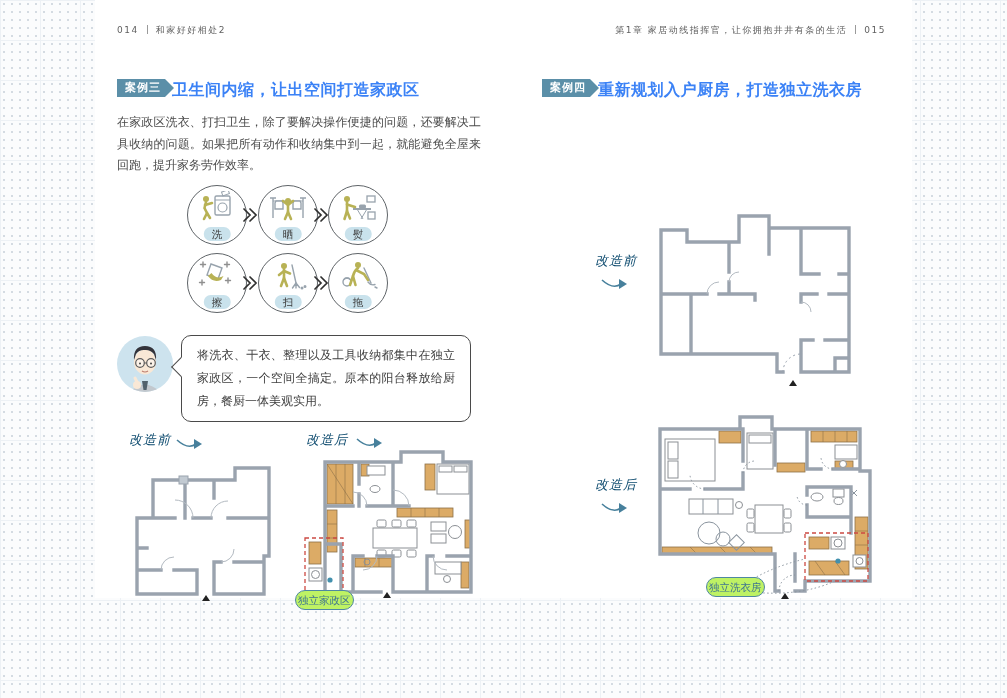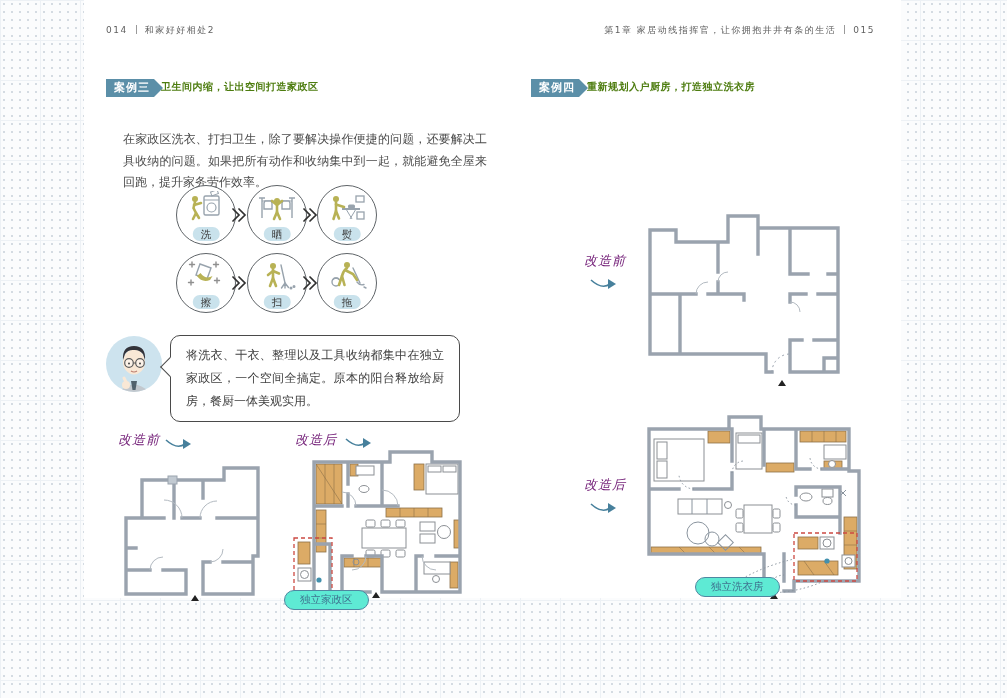--- a/index.html
+++ b/index.html
@@ -6,60 +6,60 @@
   body{
     width:1007px;height:698px;position:relative;overflow:hidden;
     font-family:"DejaVu Sans",sans-serif;
     background-color:#fbfcfd;
     background-image:
       linear-gradient(#edf1f5 1px, transparent 1px),
       linear-gradient(90deg,#edf1f5 1px, transparent 1px),
       radial-gradient(circle,#d4dbe2 0.9px, transparent 1.15px);
     background-size:40px 40px,40px 40px,8px 8px;
   }
-  .spread{position:absolute;left:84px;top:0;width:817px;height:598px;background:#fff}
+  .spread{position:absolute;left:95px;top:0;width:817px;height:598px;background:#fff}
   .page{position:absolute;top:0;height:698px}
   #pageL{left:0;width:407px}
   #pageR{left:407px;width:410px}
   .pghead{position:absolute;top:24px;font-size:9px;color:#5f5f5f;letter-spacing:1.5px;white-space:nowrap}
   .pghead .hdiv{display:inline-block;width:1px;height:9px;background:#9a9a9a;margin:0 8px;vertical-align:-1px}
   .badge{
     position:absolute;height:18px;line-height:18px;background:#5b8fa8;color:#fff;
     font-size:11px;font-weight:bold;letter-spacing:1px;padding:0 13px 0 8px;
     clip-path:polygon(0 0,calc(100% - 9px) 0,100% 50%,calc(100% - 9px) 100%,0 100%);
   }
-  .case-title{position:absolute;font-size:10px;font-weight:bold;color:#4d7c0f;letter-spacing:0.5px;white-space:nowrap}
-  .intro{position:absolute;font-size:12px;line-height:21.5px;color:#4b4b4b;text-align:justify;margin:17px}
+  .case-title{position:absolute;font-size:16px;font-weight:bold;color:#3b82f6;letter-spacing:0.5px;white-space:nowrap}
+  .intro{position:absolute;font-size:12px;line-height:21.5px;color:#4b4b4b;text-align:justify;margin:0}
   .circle{position:absolute;width:58px;height:58px;border:1.6px solid #5f6468;border-radius:50%;background:#fff}
   .circle .pict{position:absolute;left:50%;top:5px;transform:translateX(-50%)}
   .step-pill{
     position:absolute;left:50%;bottom:3px;transform:translateX(-50%);
     background:#c9e2ec;color:#3c3c3c;font-size:10.5px;line-height:14px;
     padding:0 8px;border-radius:8px;white-space:nowrap;
   }
   .step-arrow{position:absolute}
   .avatar{position:absolute;width:56px;height:56px;border-radius:50%;background:#cde3ee;overflow:hidden}
   .bubble{
     position:absolute;background:#fff;border:1.5px solid #4a4a4a;border-radius:10px;
     font-size:12px;line-height:23px;color:#404040;padding:8px 15px;text-align:justify;
   }
   .bubble .tail{
     position:absolute;left:-8px;top:24px;width:13px;height:13px;background:#fff;
     border-left:1.5px solid #4a4a4a;border-bottom:1.5px solid #4a4a4a;
     transform:rotate(45deg);
   }
   .hand-label{
     position:absolute;font-family:"DejaVu Serif",serif;font-style:italic;
-    font-size:13px;color:#701a75;letter-spacing:1px;white-space:nowrap;
+    font-size:13px;color:#0c4a6e;letter-spacing:1px;white-space:nowrap;
   }
   .curve-arrow{position:absolute}
   .plan{position:absolute}
   .callout-pill{
-    position:absolute;border:1.3px solid #4f87a1;border-radius:10px;background:#5eead4;
-    color:#3f7490;font-size:10.5px;line-height:16px;padding:1px 15px;white-space:nowrap;font-family:Liberation Serif, serif;
+    position:absolute;border:1.3px solid #4f87a1;border-radius:10px;background:#bef264;
+    color:#3f7490;font-size:10.5px;line-height:16px;padding:1px 2px;white-space:nowrap;
   }
 </style>
 </head>
 <body>
 
 <div class="spread">
 
   <div class="page" id="pageL">
 
     <div class="pghead" style="left:22px">

